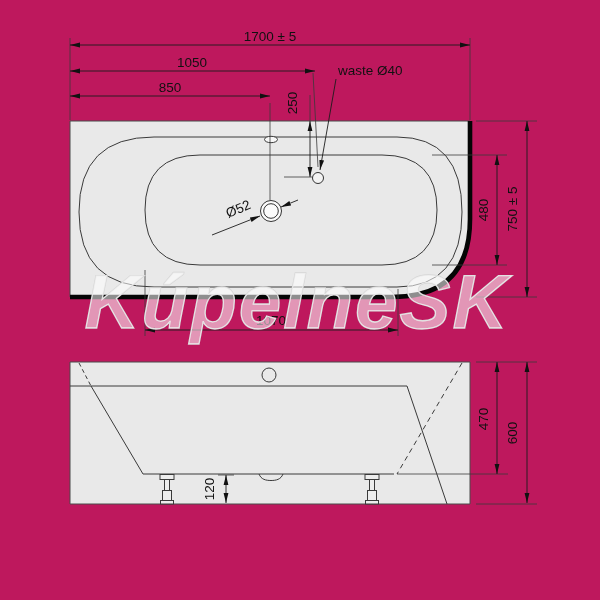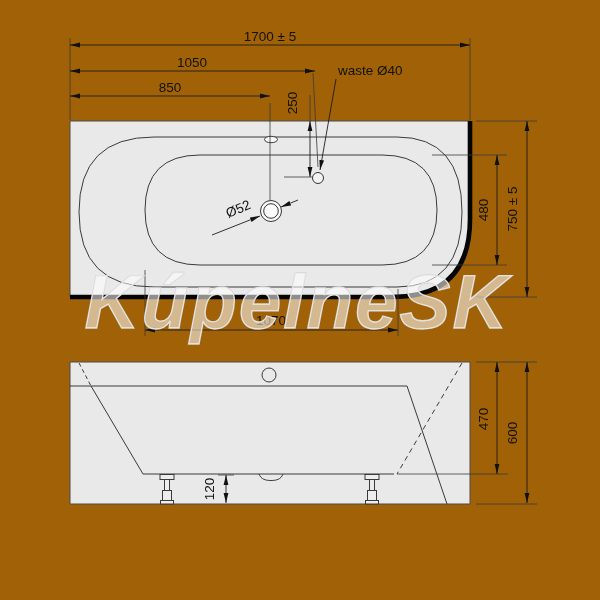--- a/index.html
+++ b/index.html
@@ -1,16 +1,16 @@
 <!DOCTYPE html>
 <html><head>
 <meta charset="utf-8">
 <style>
   html,body{margin:0;padding:0;background:#ffffff;}
-  .stage{position:relative;width:600px;height:600px;background:#a16207;overflow:hidden;
+  .stage{position:relative;width:600px;height:600px;background:#be185d;overflow:hidden;
          font-family:"Liberation Sans", sans-serif;}
   svg{display:block;}
   .dimtext{font-family:"Liberation Sans", sans-serif;font-size:13.5px;fill:#111;}
   .thin{stroke:#3a3a3a;stroke-width:1;fill:none;}
   .dimline{stroke:#1c1c1c;stroke-width:0.9;fill:none;}
   .extline{stroke:#3a3a3a;stroke-width:0.8;fill:none;}
   .thick{stroke:#050505;stroke-width:4.6;fill:none;stroke-linecap:butt;}
   .body{fill:#e9e9e9;stroke:#4a4a4a;stroke-width:1;}
   .watermark{font-family:"Liberation Sans", sans-serif;font-size:76px;font-weight:bold;
              font-style:italic;fill:rgba(255,255,255,0.55);stroke:#d6d6d6;stroke-width:1.3px;

